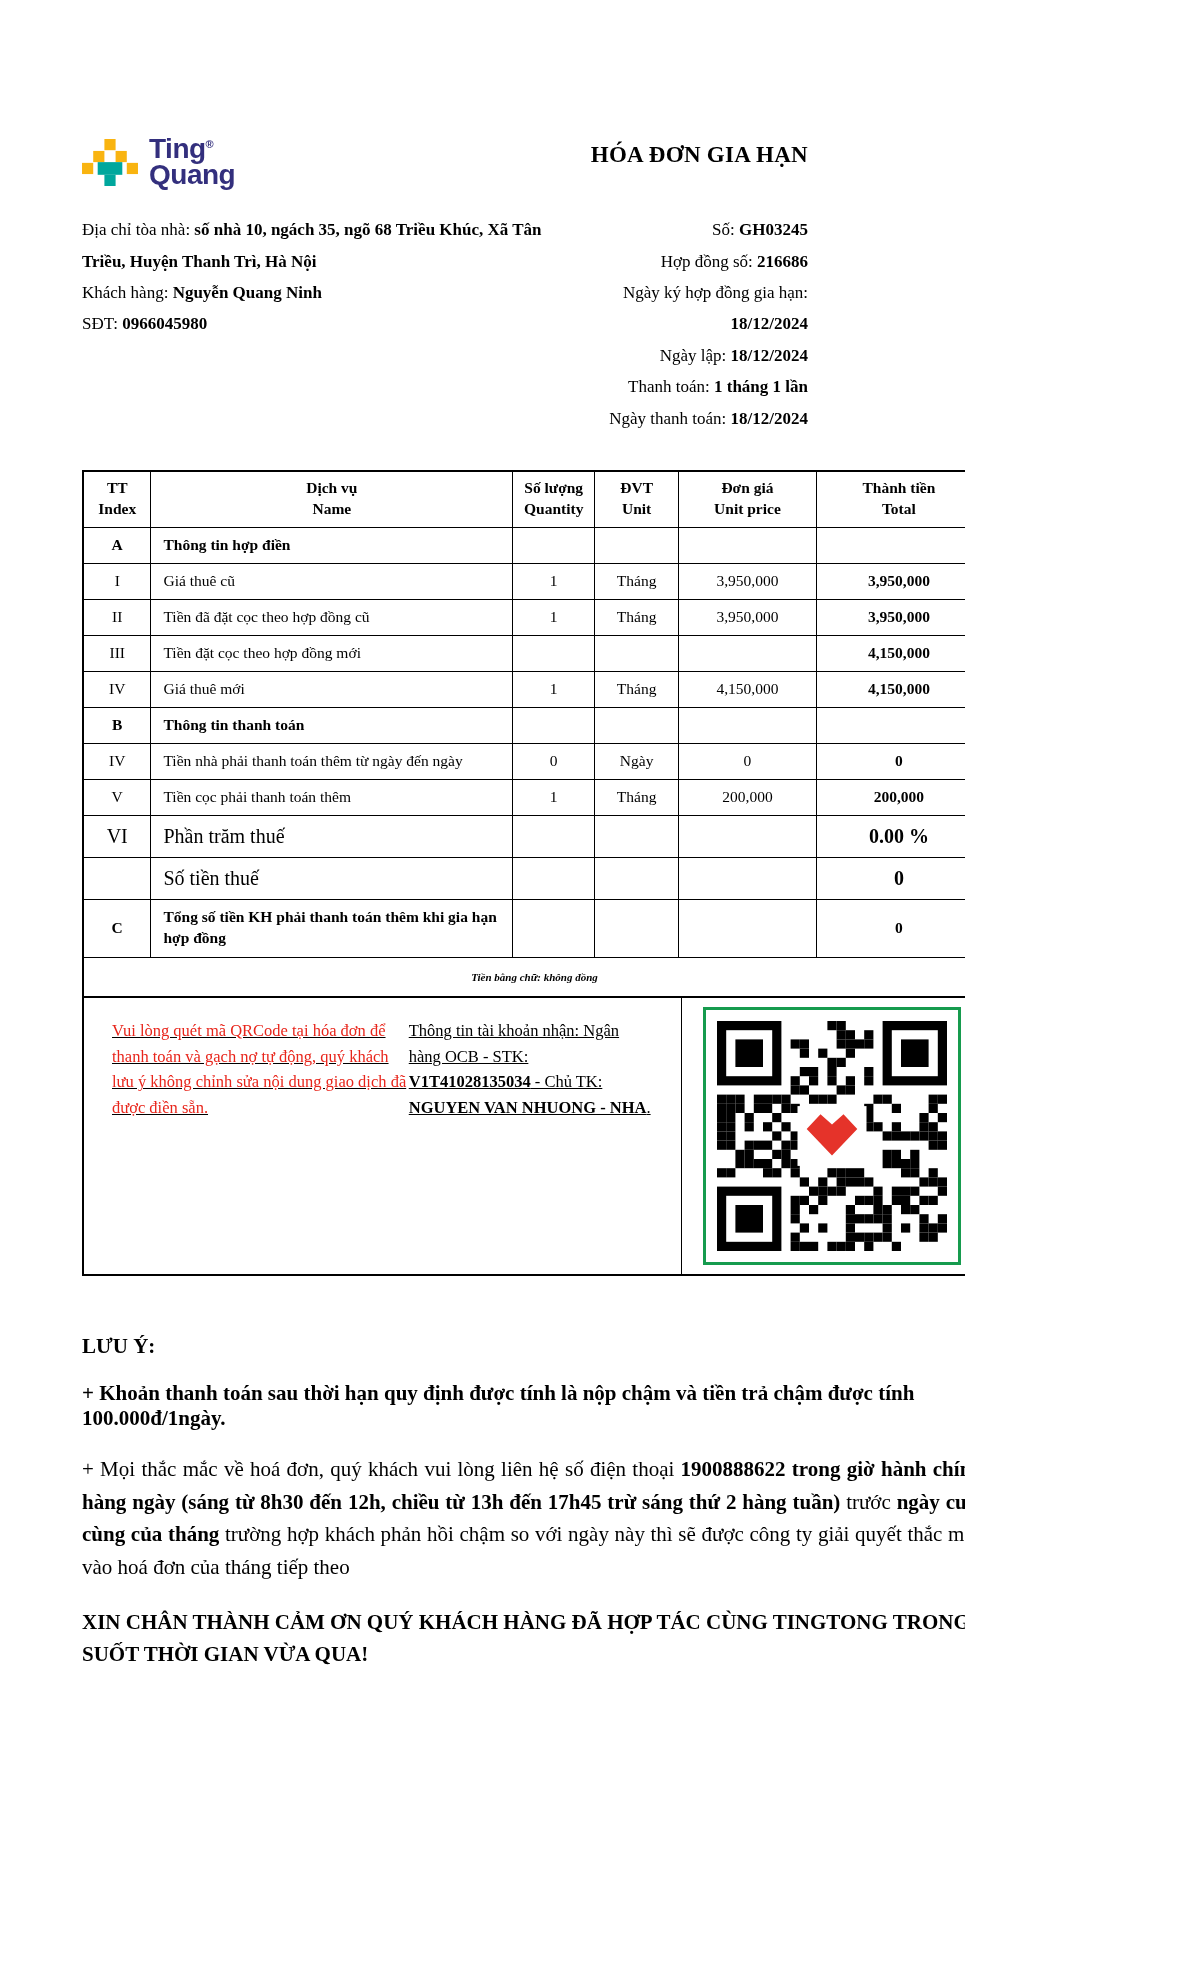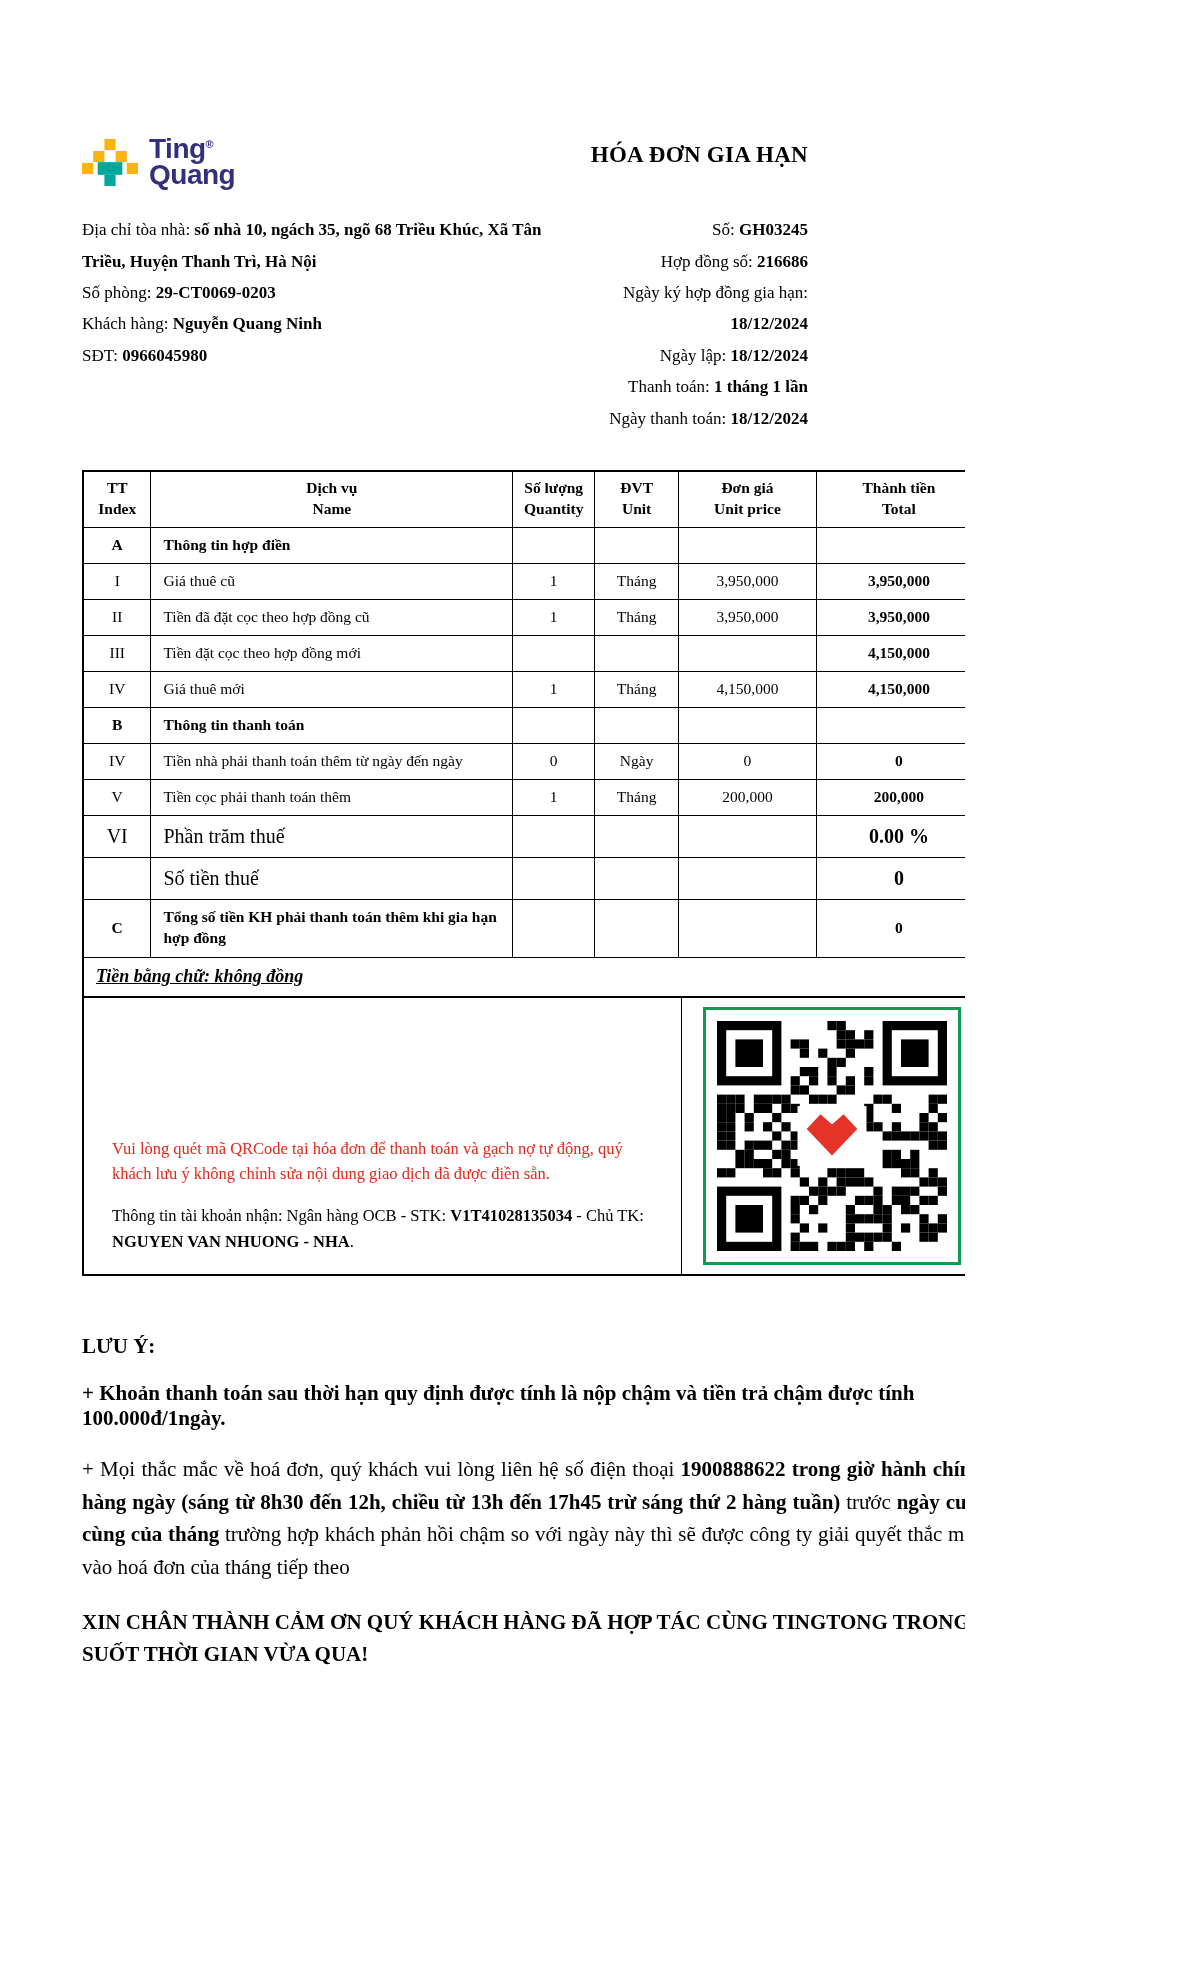--- a/index.html
+++ b/index.html
@@ -30,27 +30,27 @@
     border:1.5px solid #000; padding:3px 8px; text-align:center; vertical-align:middle;
   }
   .invoice-table th { height:56px; font-weight:bold; line-height:1.35;border-radius:23px; }
   .invoice-table td { height:36px; }
   .c-name { text-align:left !important; padding-left:12px !important; }
   .b { font-weight:bold; }
   .c-total { font-weight:bold; }
   .row-lg td { font-size:20px; height:42px; }
   .row-c td { height:58px; }
   .row-c .c-name { font-weight:bold; line-height:1.35; padding-right:14px; }
-  .row-words td { height:40px; text-align:left; padding-left:12px; font-weight:bold; font-style:italic; font-size:18px;text-decoration:underline; }
+  .row-words td { height:40px; text-align:center; padding-left:12px; font-weight:bold; font-style:italic; font-size:11px; }
   
   .qr-box { width:901px; display:flex; border:2px solid #000; border-top:none; height:278px; }
   .qr-left {
     width:598px; border-right:1.5px solid #000; padding:20px 30px 20px 28px;
-    display:flex; flex-direction:column; justify-content:flex-end;
-    font-size:16.5px; line-height:1.55;
+    display:flex; flex-direction:row; justify-content:space-between;
+    font-size:16.5px; line-height:1.55;text-decoration:underline;
   }
   .qr-note-red { color:#e8251b; margin-bottom:16px; }
   .qr-right { flex:1; display:flex; align-items:center; justify-content:center; }
   .qr-frame { border:3px solid #169b4e; padding:11px; background:#fff; }
   svg.qr { display:block; width:230px; height:230px; }
   
   .footer { margin-top:58px; font-size:21px; width:901px; }
   .footer .luu-y { font-weight:bold; margin-bottom:22px; }
   .footer .note1 { font-weight:bold; margin-bottom:22px; }
   .footer .note2 { line-height:1.55; margin-bottom:24px; text-align:justify; }
@@ -75,21 +75,20 @@
         </svg>
       </span>
       <span class="logo-text"><span>Ting</span><span class="reg">®</span><br><span>Quang</span></span>
     </div>
     <div class="doc-title">HÓA ĐƠN GIA HẠN</div>
   </div>
 
   <div class="info">
     <div class="info-left">
       <div><span>Địa chỉ tòa nhà: </span><b>số nhà 10, ngách 35, ngõ 68 Triều Khúc, Xã Tân Triều, Huyện Thanh Trì, Hà Nội</b></div>
-      <div><span>Số phòng: </span><b>29-CT0069-0203</b></div>
       <div><span>Khách hàng: </span><b>Nguyễn Quang Ninh</b></div>
       <div><span>SĐT: </span><b>0966045980</b></div>
     </div>
     <div class="info-right">
       <div><span>Số: </span><b>GH03245</b></div>
       <div><span>Hợp đồng số: </span><b>216686</b></div>
       <div><span>Ngày ký hợp đồng gia hạn: </span><b>18/12/2024</b></div>
       <div><span>Ngày lập: </span><b>18/12/2024</b></div>
       <div><span>Thanh toán: </span><b>1 tháng 1 lần</b></div>
       <div><span>Ngày thanh toán: </span><b>18/12/2024</b></div>

